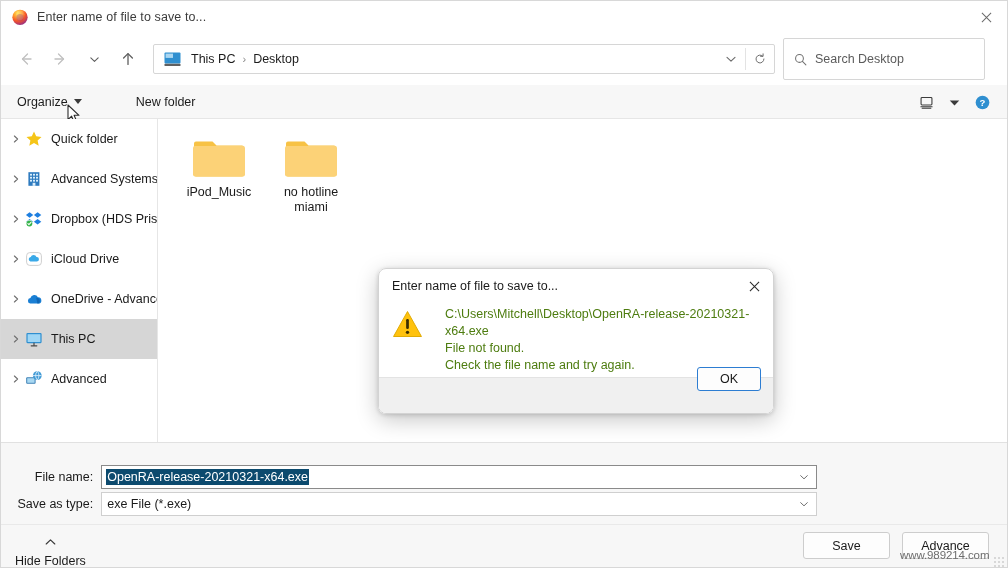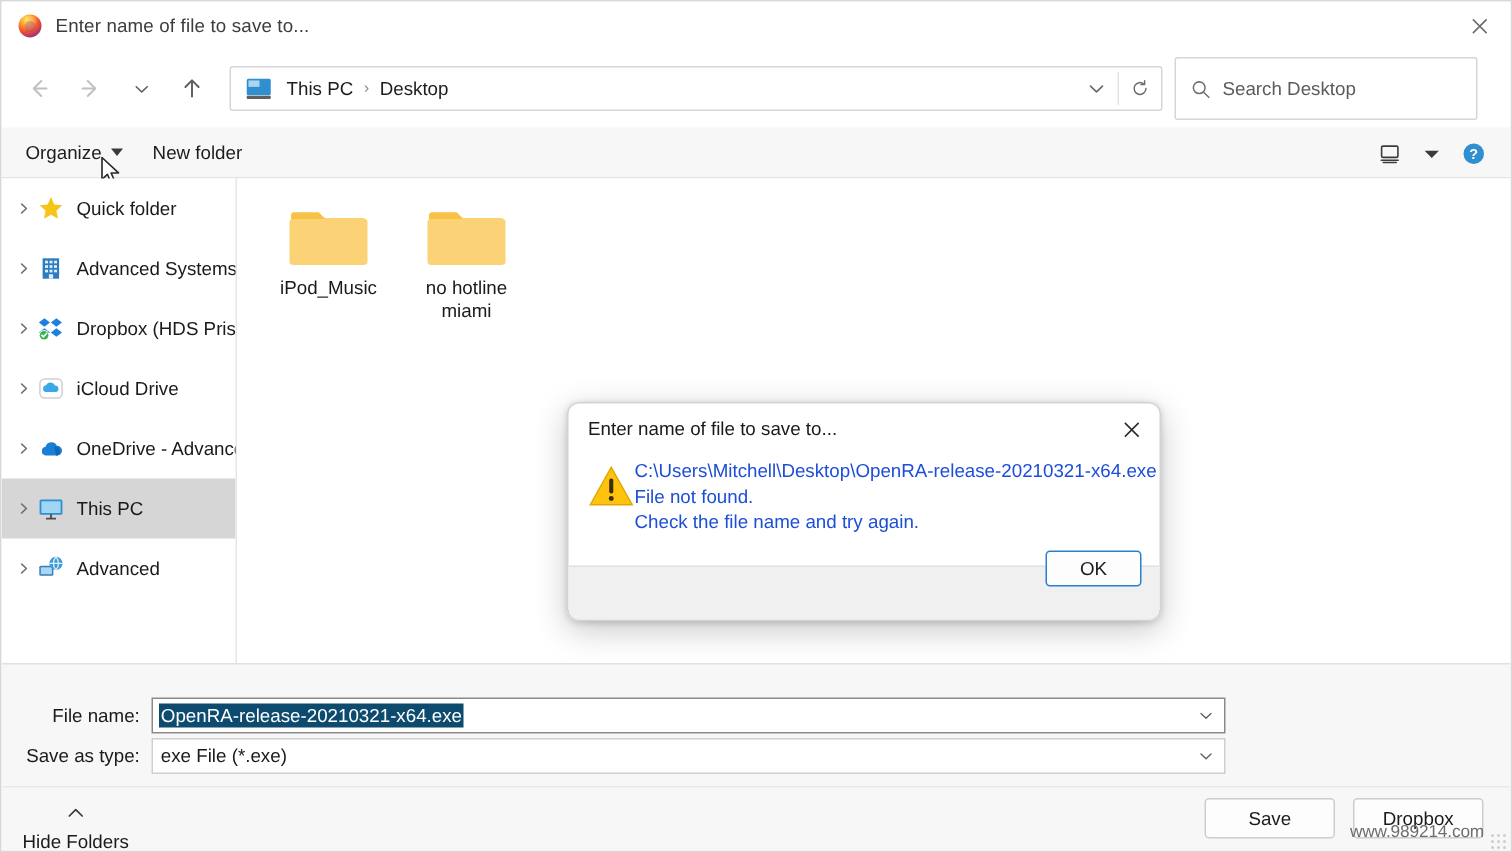--- a/index.html
+++ b/index.html
@@ -97,21 +97,21 @@
   .search-ph {
     margin-left: 8px; font-size: 12.5px; color: #5b5b5b;
   }
 
   
   .cmdbar {
     position: absolute; top: 84px; left: 0;
     width: 1008px; height: 34px;
     background: #f7f7f7;
     border-bottom: 1px solid #e6e6e6;
-    display: flex; align-items: center;
+    display: flex; align-items: center; gap: 34px;
   }
   .cmd-item {
     font-size: 12.5px; color: #1c1c1c;
     padding: 0 10px; height: 26px;
     display: flex; align-items: center; gap: 6px;
   }
   .cmd-item.first { margin-left: 6px; }
   .caret-dn {
     width: 0; height: 0;
     border-left: 4px solid transparent;
@@ -277,22 +277,22 @@
     color:#2b2b2b;
   }
   .modal-close svg { width: 11px; height: 11px; }
   .modal-body {
     position: absolute; left: 0; top: 34px;
     width: 396px; height: 76px;
     display: flex;
   }
   .warn-ic { margin: 6px 0 0 13px; width: 31px; height: 31px; flex: 0 0 auto; }
   .modal-msg {
-    margin-left: 0; margin-top: 3px;
-    font-size: 12.5px; color: #1d4ed8;
+    margin-left: 22px; margin-top: 3px;
+    font-size: 12.5px; color: #4d7c0f;
     line-height: 17px;
   }
   .modal-foot {
     position: absolute; left: 0; bottom: 0;
     width: 396px; height: 36px;
     background: #f0f0f0;
     border-top: 1px solid #e3e3e3;
   }
   .btn-ok {
     position: absolute; right: 14px; top: -11px;
@@ -620,21 +620,21 @@
     <div class="hidefolders">
       <span class="chev">
         <svg viewBox="0 0 11 8">
             <path d="M1.2 6 L5.5 1.8 L9.8 6" stroke="currentColor" stroke-width="1.15" fill="none" stroke-linecap="round" stroke-linejoin="round"></path>
           </svg>
       </span>
       <span class="lbl">Hide Folders</span>
     </div>
   </div>
   <div class="btn save">Save</div>
-  <div class="btn cancel">Dropbox</div>
+  <div class="btn cancel">Advance</div>
 
   <div class="watermark">www.989214.com</div>
   <span class="wm-dots">
     <svg viewBox="0 0 12 11">
       <g fill="#9a9a9a">
         <circle cx="2" cy="2" r="1"></circle>
           <circle cx="6" cy="2" r="1"></circle>
           <circle cx="10" cy="2" r="1"></circle>
         <circle cx="2" cy="6" r="1"></circle>
           <circle cx="6" cy="6" r="1"></circle>

